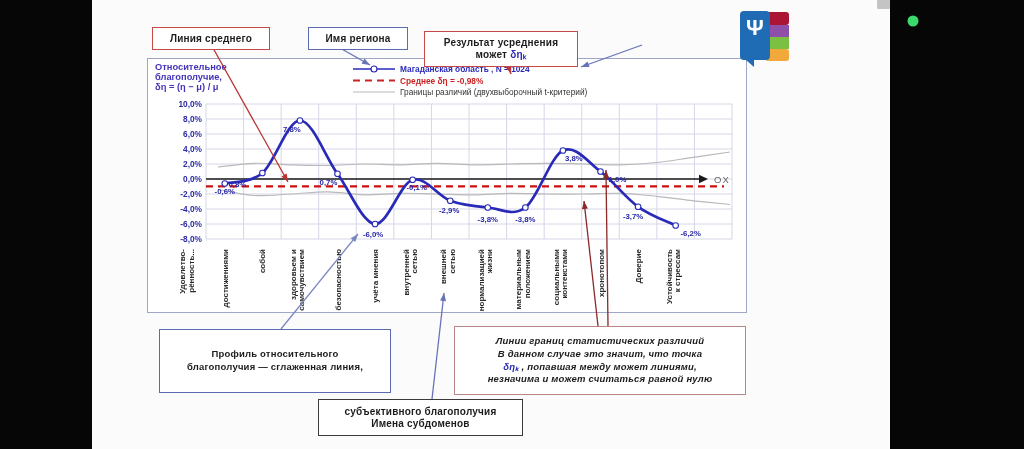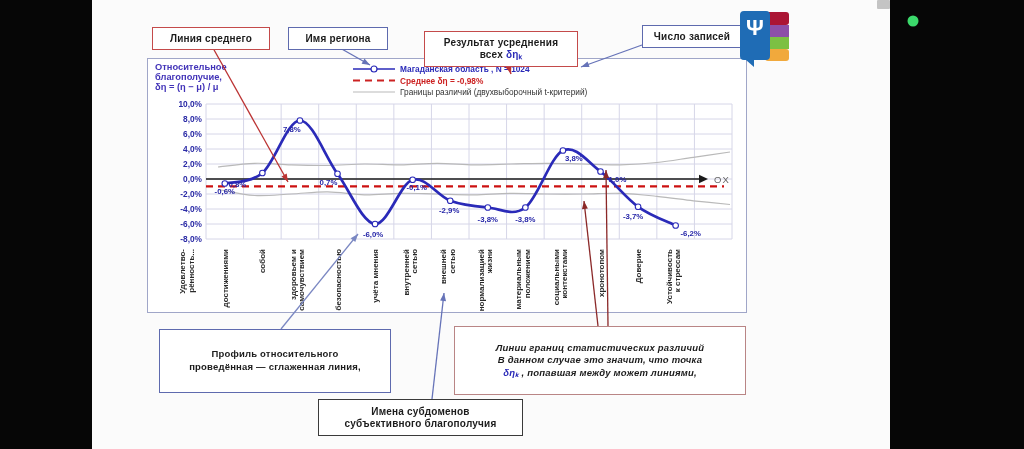--- a/index.html
+++ b/index.html
@@ -29,47 +29,45 @@
 
 <div id="stage">
   <div style="position:absolute;left:0;top:0;width:92px;height:449px;background:#060606;"></div>
   <div style="position:absolute;left:890px;top:0;width:134px;height:449px;background:#060606;"></div>
 
   <div id="slide">
 
     <div class="cbox red f10" style="left:60px;top:27px;width:116px;height:21px">
       <span>Линия среднего</span>
     </div>
-    <div class="cbox navy f10" style="left:196px;top:27px;width:98px;height:21px">
+    <div class="cbox navy f10" style="left:216px;top:27px;width:98px;height:21px">
       <span>Имя региона</span>
     </div>
     <div class="cbox red f10" style="left:332px;top:31px;width:152px;height:34px">
       <div>Результат усреднения</div>
       <div>
-        <span>всех </span><span class="blue">δηₖ</span>
+        <span>может </span><span class="blue">δηₖ</span>
       </div>
-    </div>
-    <div class="cbox navy f10" style="left:550px;top:25px;width:98px;height:21px">
-      <span>Число записей</span>
     </div>
 
     <div class="cbox navy f95" style="left:67px;top:329px;width:230px;height:62px">
       <div>Профиль относительного</div>
-      <div>проведённая — сглаженная линия,</div>
+      <div>благополучия — сглаженная линия,</div>
     </div>
     <div class="cbox dark f10" style="left:226px;top:399px;width:203px;height:35px">
+      <div>субъективного благополучия</div>
       <div>Имена субдоменов</div>
-      <div>субъективного благополучия</div>
     </div>
     <div class="cbox rose f95" style="left:362px;top:326px;width:290px;height:67px">
       <div>Линии границ статистических различий</div>
       <div>В данном случае это значит, что точка</div>
       <div>
         <span class="blue">δηₖ</span><span> , попавшая между может линиями,</span>
       </div>
+      <div>незначима и может считаться равной нулю</div>
     </div>
   </div>
 
   <div id="chart-panel">
     <svg id="chart-svg" width="598" height="253" viewBox="0 0 598 253">
         <line x1="58" y1="45" x2="584" y2="45" stroke="#d6d6e8" stroke-width="1"></line>
         <line x1="58" y1="60" x2="584" y2="60" stroke="#d6d6e8" stroke-width="1"></line>
         <line x1="58" y1="75" x2="584" y2="75" stroke="#d6d6e8" stroke-width="1"></line>
         <line x1="58" y1="90" x2="584" y2="90" stroke="#d6d6e8" stroke-width="1"></line>
         <line x1="58" y1="105" x2="584" y2="105" stroke="#d6d6e8" stroke-width="1"></line>

